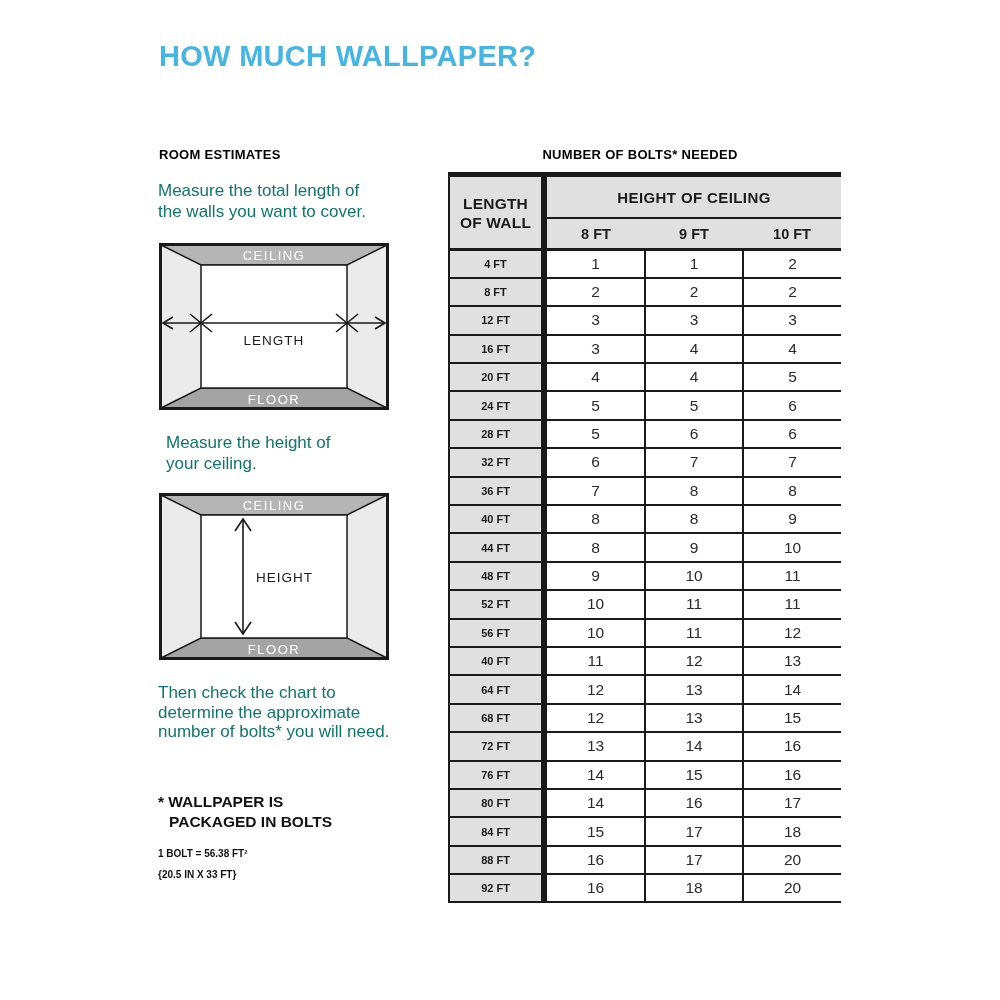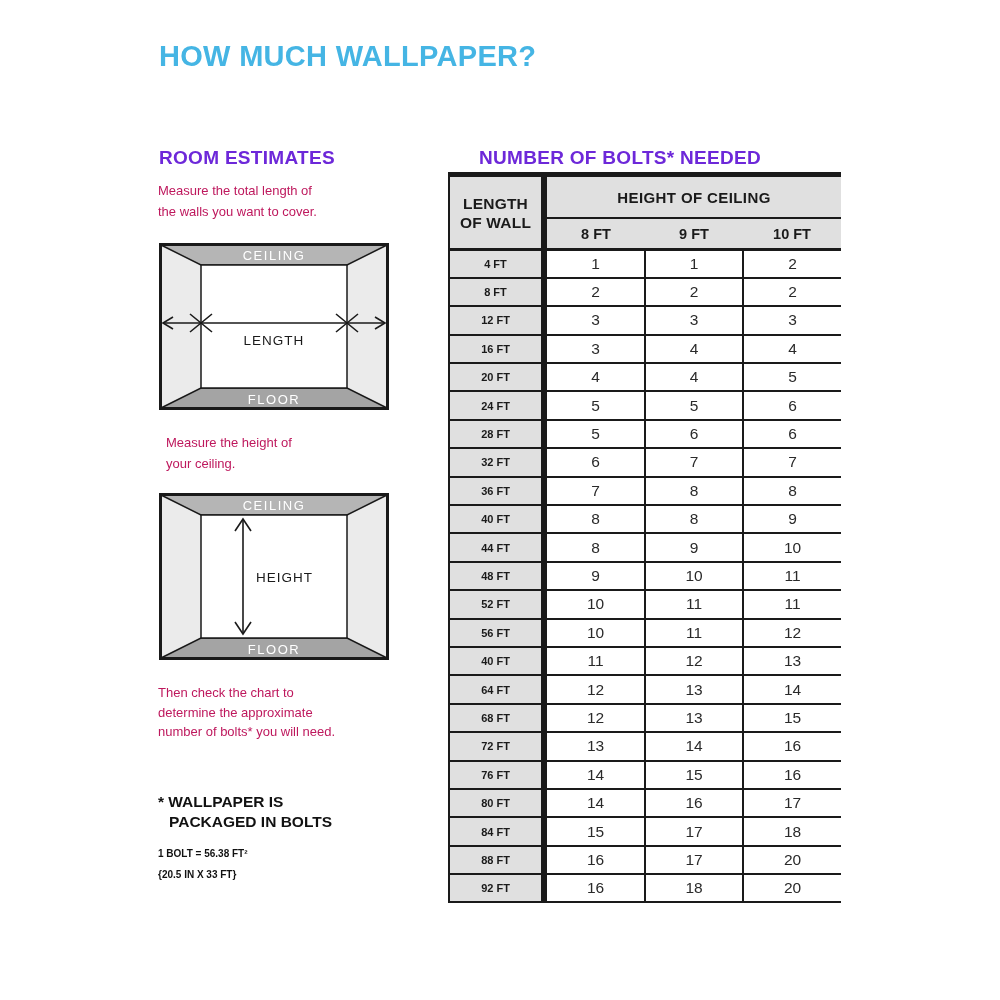--- a/index.html
+++ b/index.html
@@ -19,33 +19,33 @@
     margin: 0;
     font-size: 29px;
     font-weight: bold;
     color: #45b5e4;
     letter-spacing: 0.3px;
     line-height: 1.1;
   }
   .section-heading {
     position: absolute;
     margin: 0;
-    font-size: 19px;
-    font-weight: bold;
-    color: #6d28d9;
+    font-size: 13px;
+    font-weight: bold;
+    color: #000000;
     letter-spacing: 0.3px;
   }
   .room-heading { left: 159px; top: 147px; }
-  .table-heading { left: 424px; top: 147px; width: 392px; text-align: center; }
+  .table-heading { left: 444px; top: 147px; width: 392px; text-align: center; }
   .body-text {
     position: absolute;
     margin: 0;
-    font-size: 13px;
+    font-size: 17px;
     line-height: 21px;
-    color: #be185d;
+    color: #0f766e;
   }
   .body-text .line { display: block; }
   .step1 { left: 158px; top: 180px; }
   .step2 { left: 166px; top: 432px; }
   .step3 { left: 158px; top: 683px; line-height: 19.5px; }
   .footnote {
     left: 158px; top: 792px;
     font-weight: bold; font-size: 15.5px; line-height: 20px; color: #111111;
   }
   .footnote .line + .line { padding-left: 11px; }

